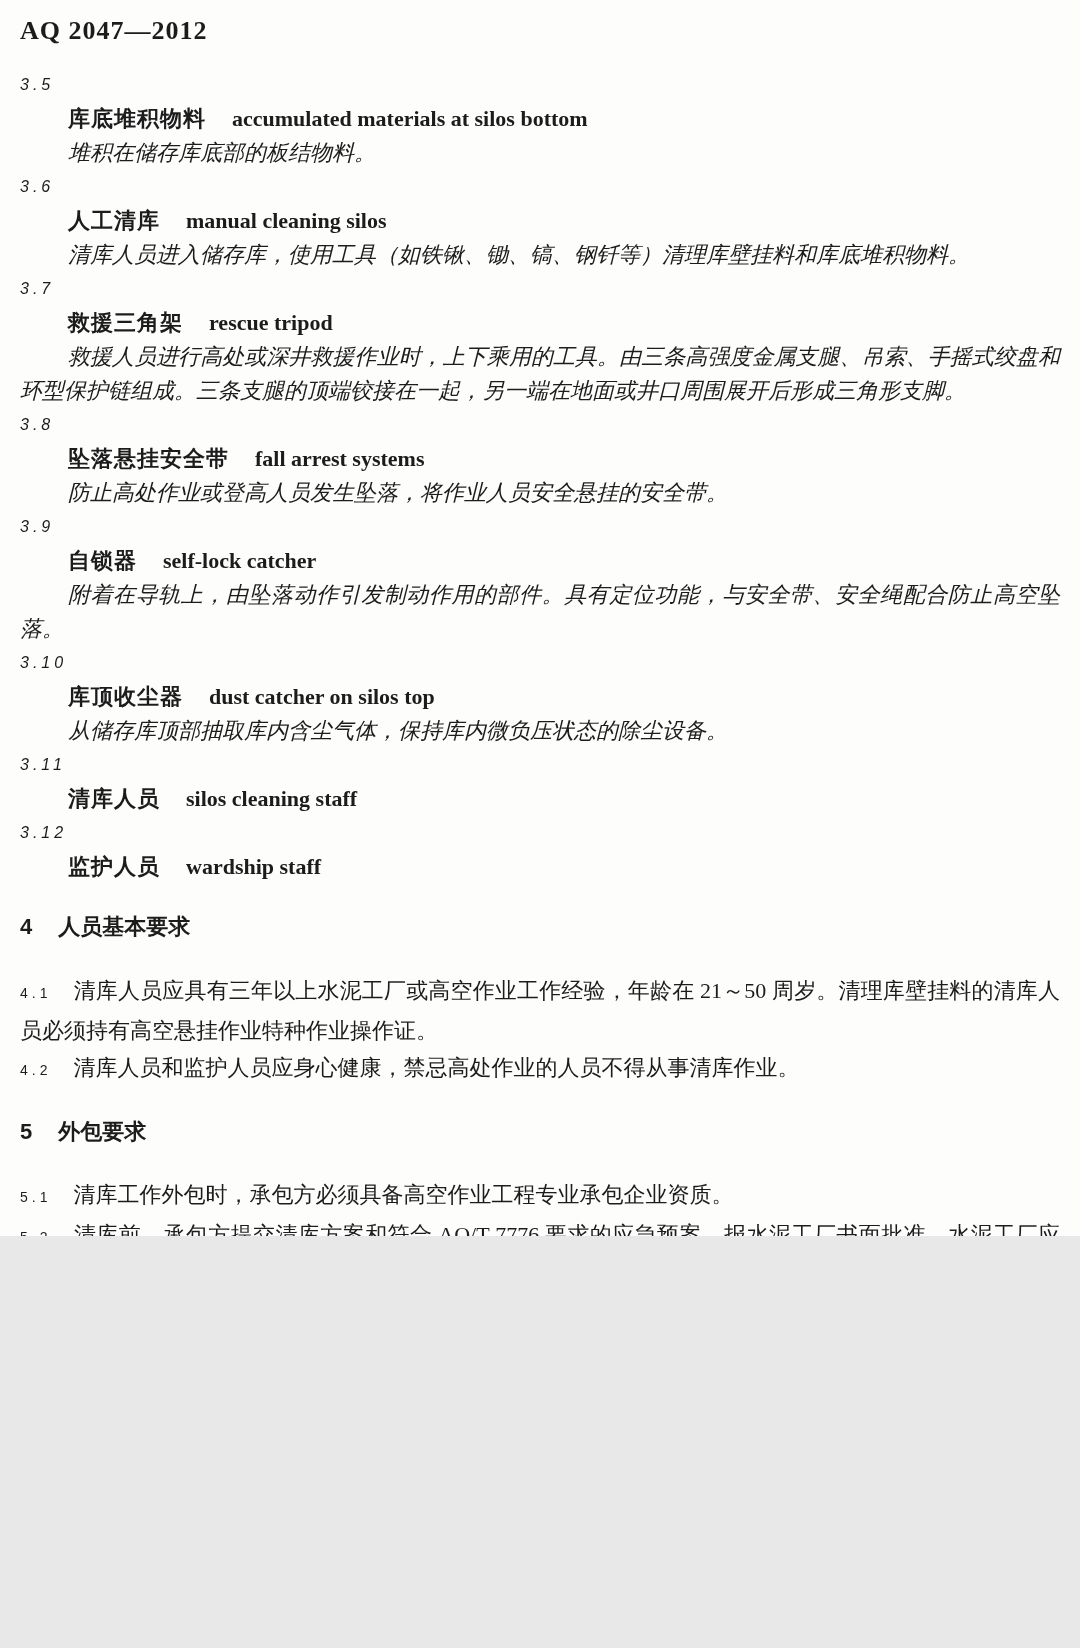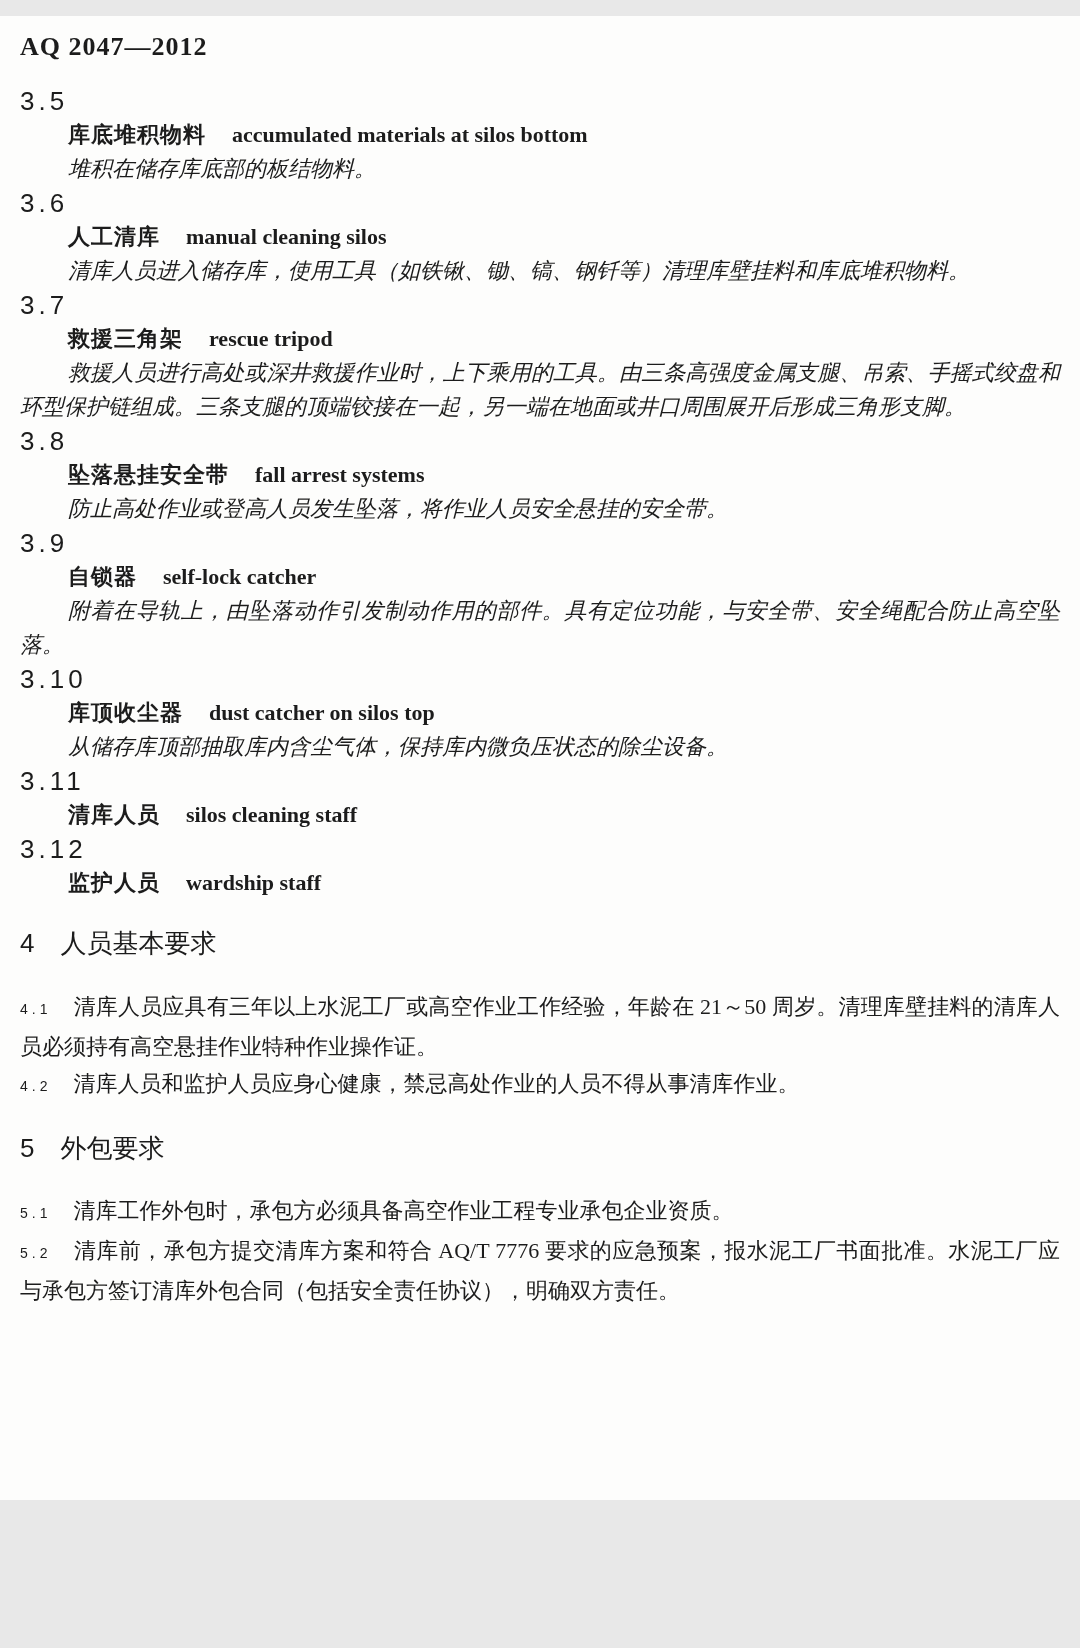--- a/index.html
+++ b/index.html
@@ -3,22 +3,22 @@
 <meta charset="utf-8">
 <style>
   html, body {
     margin: 0;
     padding: 0;
     background: #e8e8e8;
   }
   .page {
     position: relative;
     width: 1080px;
-    height: 1484px;
-    margin: 16px auto;
+    height: 1236px;
+    margin: 0 auto;
     background: #fdfdfc;
     color: #1c1c1c;
     font-family: "Liberation Serif", "DejaVu Serif", serif;
     font-size: 22px;
     overflow: hidden;
     box-sizing: border-box;
   }
   .content {
     padding: 0 20px;
   }
@@ -30,22 +30,23 @@
     font-size: 26px;
     letter-spacing: 1px;
   }
   
   .terms {
     margin-top: 20px;
     line-height: 34px;
   }
   .term-number {
     font-family: "Liberation Sans", "DejaVu Sans", sans-serif;
-    font-size: 26px;
+    font-size: 16px;
     letter-spacing: 4px;
+    font-style: italic;
   }
   .term-line {
     padding-left: 48px;
   }
   .term-zh {
     font-family: "Liberation Sans", "DejaVu Sans", sans-serif;
     font-weight: bold;
     letter-spacing: 1px;
   }
   .term-en {
@@ -57,22 +58,22 @@
     margin: 0;
     text-indent: 48px;
     text-align: justify;
     font-style: italic;
   }
   
   .section-heading {
     margin-top: 26px;
     line-height: 34px;
     font-family: "Liberation Sans", "DejaVu Sans", sans-serif;
-    font-weight: normal;
-    font-size: 26px;
+    font-weight: bold;
+    font-size: 22px;
   }
   .section-heading .section-number {
     letter-spacing: 2px;
     margin-right: 24px;
   }
   .clauses {
     margin-top: 28px;
     line-height: 37px;
   }
   .clause {

